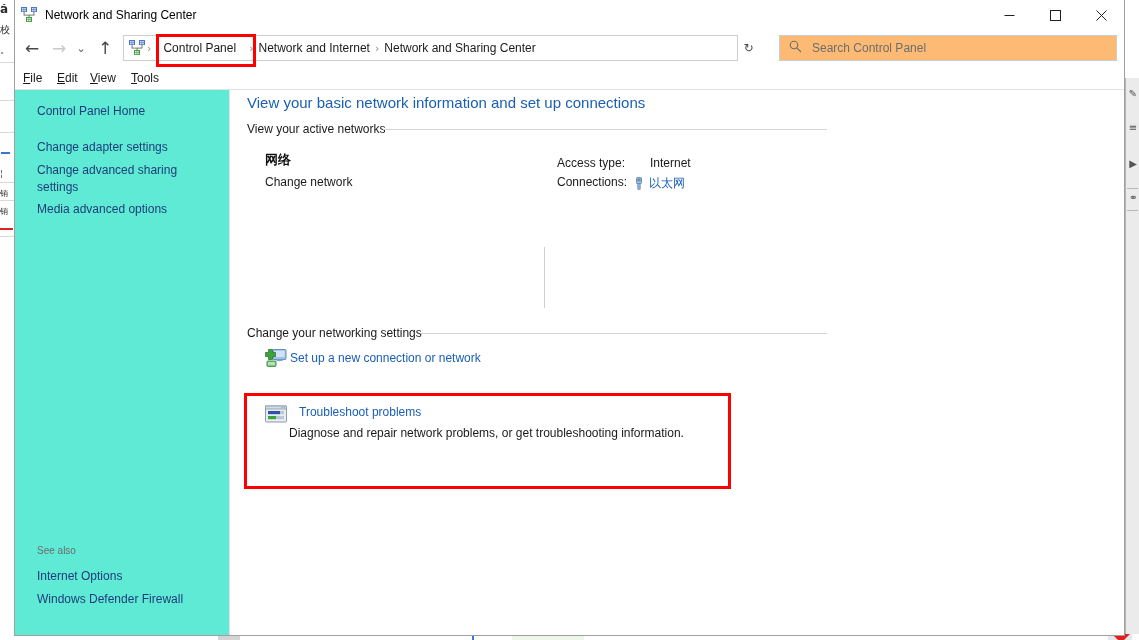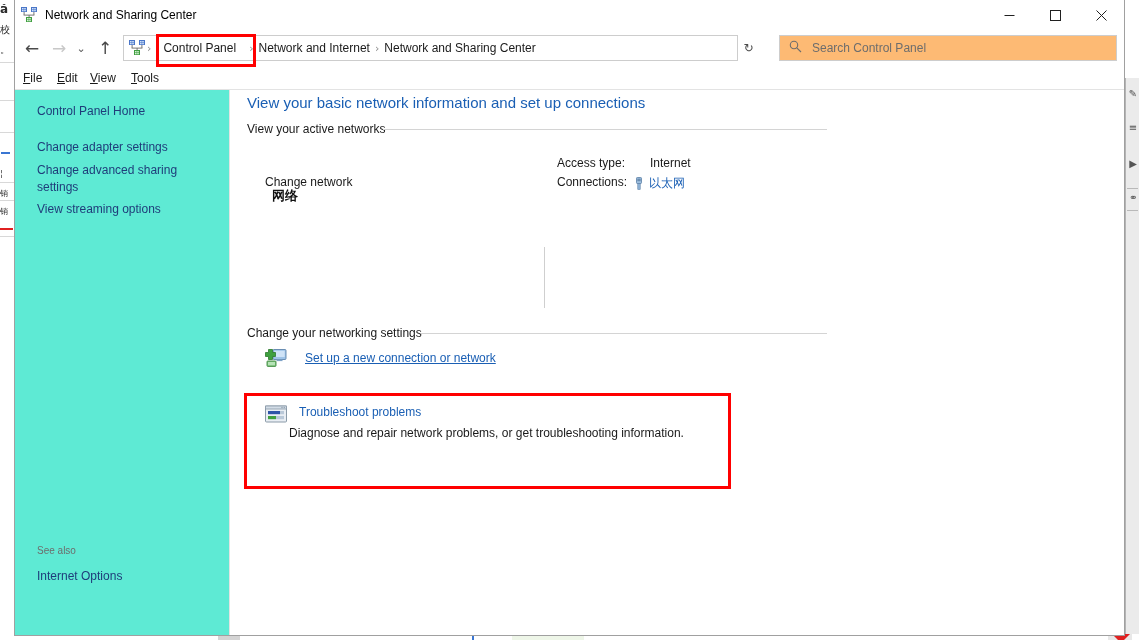--- a/index.html
+++ b/index.html
@@ -222,24 +222,23 @@
   #sec1-rule { left: 152px; top: 39px; width: 444px; }
   #sec2-head { top: 236px; }
   #sec2-rule { left: 190px; top: 243px; width: 406px; }
 
   
   #net-divider {
     position: absolute; left: 313px; top: 157px;
     width: 1px; height: 61px; background: #cfcfcf;
   }
   #net-name {
-    position: absolute; left: 41px; top: 61px;
+    position: absolute; left: 34px; top: 61px;
     font-size: 13px; font-weight: bold; color: #111;
     font-family: "DejaVu Sans", sans-serif;
-    margin-top: 36px;
   }
   #net-type {
     position: absolute; left: 34px; top: 85px;
     font-size: 12px; color: #1a1a1a;
     font-family: "Liberation Sans", sans-serif;
   }
   #lbl-access {
     position: absolute; left: 326px; top: 66px;
     font-size: 12px; color: #1a1a1a;
     font-family: "Liberation Sans", sans-serif;
@@ -271,21 +270,21 @@
     font-size: 12px; color: #1a5fb4;
     font-family: "Liberation Sans", sans-serif;
     cursor: pointer;
   }
   .task-desc {
     position: absolute;
     font-size: 12px; color: #1a1a1a;
     font-family: "Liberation Sans", sans-serif;
   }
   #task1-icon { left: 33px; top: 258px; }
-  #task1-link { left: 74px; top: 261px; text-decoration: underline; }
+  #task1-link { left: 59px; top: 261px; }
   #task1-desc { left: 58px; top: 281px; }
 
   #task2-icon { left: 33px; top: 313px; }
   #task2-link { left: 68px; top: 315px; }
   #task2-desc { left: 58px; top: 336px; }
 
   
   .redbox {
     position: absolute;
     border: 3px solid #ff0000;
@@ -443,24 +442,25 @@
     <span class="menu-item" id="menu-view"><u>V</u><span>iew</span></span>
     <span class="menu-item" id="menu-tools"><u>T</u><span>ools</span></span>
   </div>
 
   <div id="body-area">
 
     <div id="sidebar">
       <div class="side-link" id="side-home">Control Panel Home</div>
       <div class="side-link" id="side-adapter">Change adapter settings</div>
       <div class="side-link" id="side-advanced">Change advanced sharing settings</div>
-      <div class="side-link" id="side-media">View streaming options</div>
+      <div class="side-link" id="side-media">Media advanced options</div>
 
       <div id="seealso-label">See also</div>
       <div class="side-link" id="side-internet">Internet Options</div>
+      <div class="side-link" id="side-firewall">Windows Defender Firewall</div>
     </div>
 
     <div id="content">
 
       <div id="page-title">View your basic network information and set up connections</div>
 
       <div class="section-head" id="sec1-head">View your active networks</div>
       <div class="section-rule" id="sec1-rule"></div>
 
       <div id="net-divider"></div>

